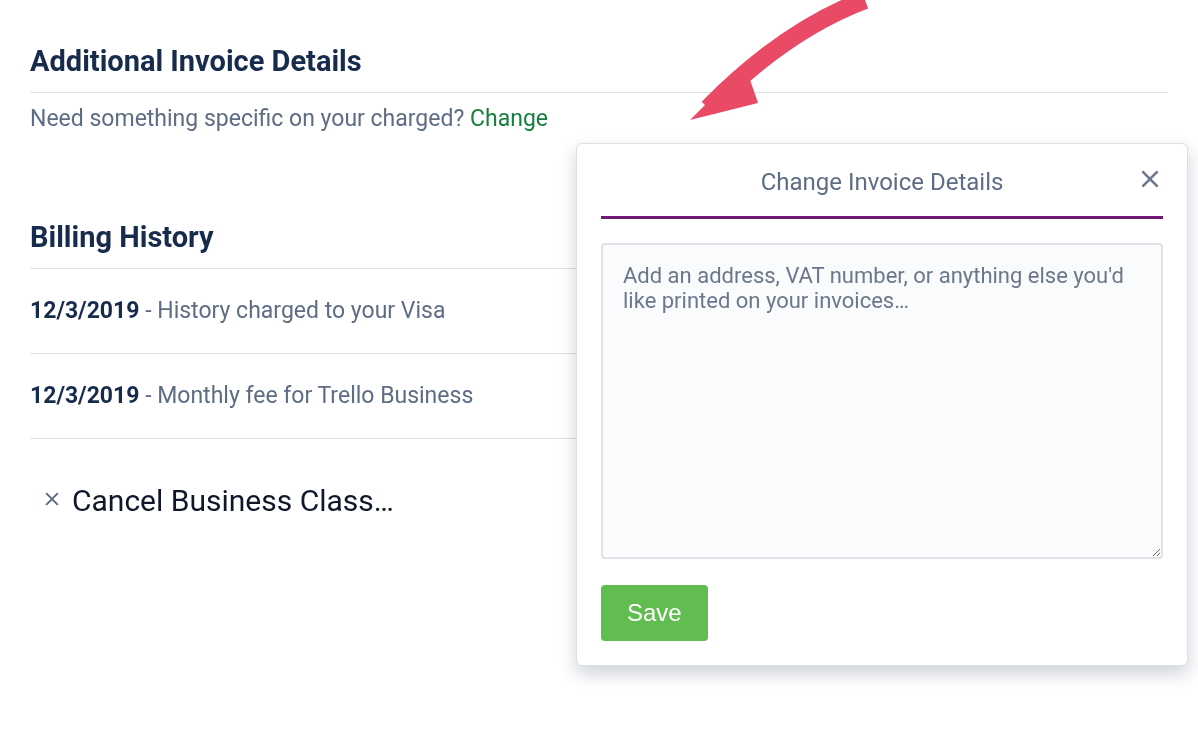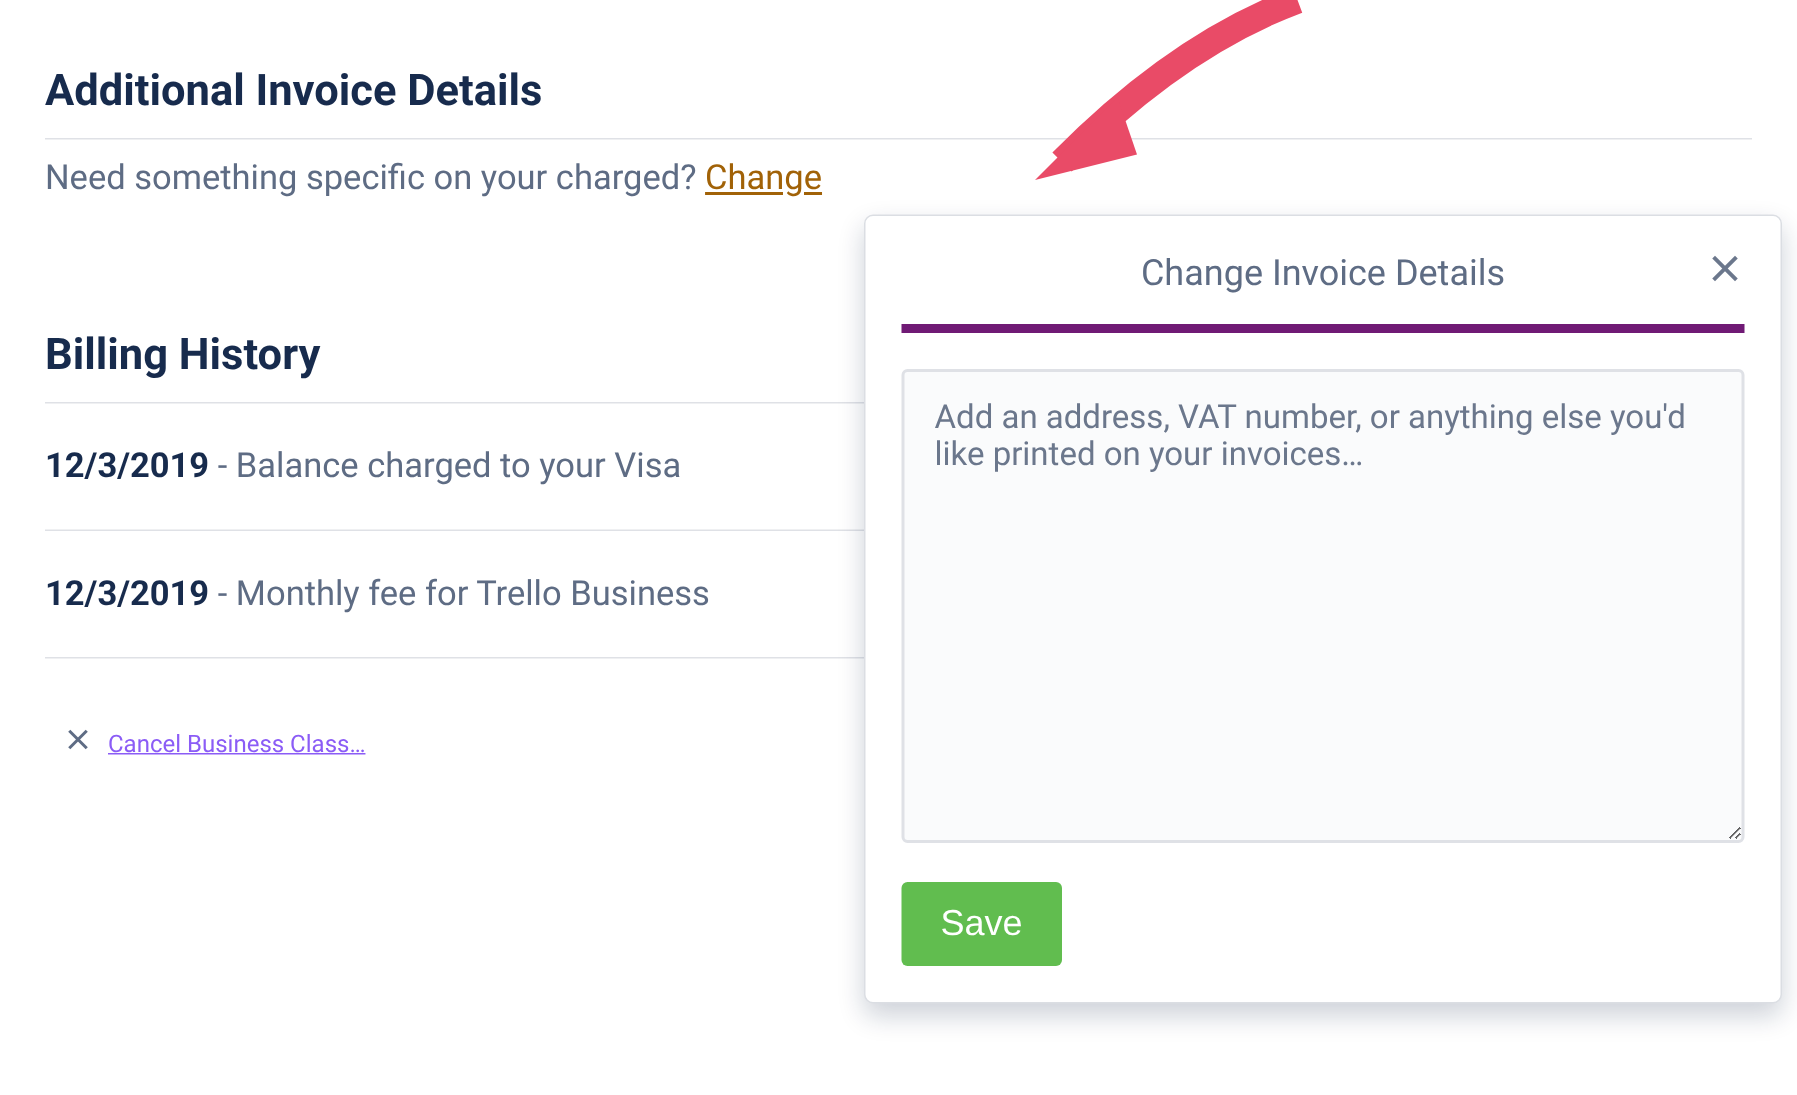--- a/index.html
+++ b/index.html
@@ -27,22 +27,21 @@
       border: none;
       border-top: 1px solid #dfe1e6;
       margin: 0;
     }
     .invoice-prompt {
       font-size: 23px;
       color: #5e6c84;
       padding: 12px 0 10px 0;
     }
     .change-link {
-      color: #a16207;
-      text-decoration: underline;
+      color: #15803d;
       cursor: pointer;
     }
     .billing-heading {
       font-size: 29px;
       font-weight: 700;
       color: #172b4d;
       margin-top: 78px;
       margin-bottom: 14px;
     }
     .history-item {
@@ -66,44 +65,43 @@
       padding: 44px 0 0 12px;
       gap: 10px;
     }
     .cancel-x {
       width: 20px;
       height: 20px;
       stroke: #5e6c84;
       stroke-width: 2.4;
     }
     .cancel-link {
-      font-size: 16px;
-      color: #8b5cf6;
-      text-decoration: underline;
+      font-size: 30px;
+      color: #0f172a;
       cursor: pointer;
     }
     
     .popover {
       position: absolute;
       top: 143px;
       left: 576px;
       width: 612px;
       background: #ffffff;
       border: 1px solid #dbdee3;
       border-radius: 6px;
       box-shadow: 0 8px 18px rgba(9,30,66,0.2);
       padding: 0 24px 24px 24px;
     }
     .popover-header {
       display: flex;
       align-items: center;
       justify-content: center;
       position: relative;
       padding: 24px 0 20px 0;
-      border-bottom: 6px solid #701a75;
+      border-bottom: 3px solid #701a75;
     }
     .popover-title {
       font-size: 24px;
       color: #5e6c84;
       font-weight: 400;
     }
     .popover-close {
       position: absolute;
       right: 0;
       top: 22px;
@@ -163,21 +161,21 @@
 <h2 class="section-heading">Additional Invoice Details</h2>
 <hr class="divider">
 <div class="invoice-prompt">
   <span>Need something specific on your charged? </span><a class="change-link">Change</a>
 </div>
 
 <h2 class="billing-heading">Billing History</h2>
 <hr class="divider">
 
 <div class="history-item">
-  <span class="history-date">12/3/2019</span><span> - Balance charged to your Visa</span>
+  <span class="history-date">12/3/2019</span><span> - History charged to your Visa</span>
 </div>
 <hr class="history-sep">
 
 <div class="history-item">
   <span class="history-date">12/3/2019</span><span> - Monthly fee for Trello Business</span>
 </div>
 <hr class="history-sep">
 
 <div class="cancel-row">
   <span>

